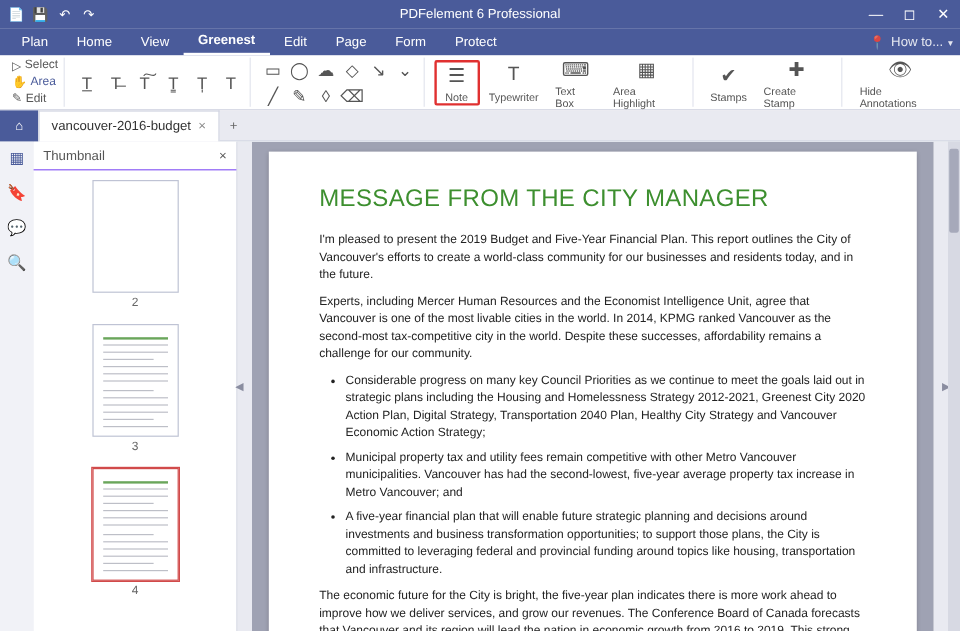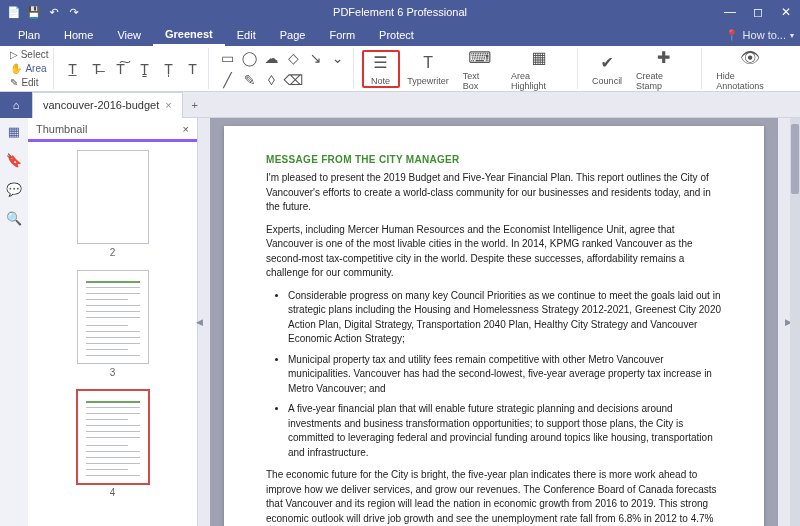--- a/index.html
+++ b/index.html
@@ -40,37 +40,37 @@
 .tabstrip .tab .x { color: #888; cursor: pointer; }
 .tabstrip .plus { width: 24px; height: 26px; display: flex; align-items: center; justify-content: center; color: #666; cursor: pointer; }
 
 
 .workspace { display: flex; height: calc(526px - 24px - 22px - 46px - 26px); background: #e9eaf1; }
 .sidebar { width: 28px; background: #f1f2f7; display: flex; flex-direction: column; align-items: center; padding-top: 6px; gap: 14px; color: #777; }
 .sidebar span { cursor: pointer; font-size: 13px; }
 .sidebar span.active { color: #4a5b9a; }
 
 .thumbpanel { width: 170px; background: #fff; border-right: 1px solid #d0d3e0; display: flex; flex-direction: column; }
-.thumbpanel .hdr { height: 24px; display: flex; align-items: center; justify-content: space-between; padding: 0 8px; font-size: 11px; color: #555; border-bottom: 3px solid #8b5cf6; }
+.thumbpanel .hdr { height: 24px; display: flex; align-items: center; justify-content: space-between; padding: 0 8px; font-size: 11px; color: #555; border-bottom: 1px solid #8b5cf6; }
 .thumbpanel .list { flex: 1; overflow-y: auto; padding: 8px 0; display: flex; flex-direction: column; align-items: center; gap: 12px; }
 .thumb { display: flex; flex-direction: column; align-items: center; gap: 3px; }
 .thumb .pg { width: 72px; height: 94px; background: #fff; border: 1px solid #bfc3d4; position: relative; overflow: hidden; }
 .thumb.sel .pg { border: 1px solid #d14a4a; box-shadow: 0 0 0 1px #d14a4a; }
 .thumb .pg .ln { position: absolute; left: 8px; right: 8px; height: 1px; background: #bdbfc7; }
 .thumb .pg .gt { background: #6aa65b; height: 2px; }
 .thumb .num { font-size: 10px; color: #666; }
 
 
 .docwrap { flex: 1; position: relative; display: flex; }
 .docwrap .gutter { width: 12px; background: #e9eaf1; position: relative; }
 .docwrap .hcarets { position: absolute; top: 50%; left: -2px; transform: translateY(-50%); color: #8a8da0; font-size: 9px; }
 .docwrap .hcarets.right { left: auto; right: -2px; }
 .docarea { flex: 1; background: #9fa2b3; padding: 8px 14px; overflow: auto; position: relative; }
 .page { background: #fff; box-shadow: 0 1px 4px rgba(0,0,0,.25); padding: 28px 42px 20px 42px; min-height: 420px; }
-.page h2 { color: #3d8f2f; font-size: 10px; font-weight: 700; letter-spacing: .3px; margin-bottom: 6px; }
+.page h2 { color: #3d8f2f; font-size: 20px; font-weight: 400; letter-spacing: .3px; margin-bottom: 16px; }
 .page p { font-size: 10px; line-height: 1.45; color: #222; margin-bottom: 8px; }
 .page ul { list-style: disc; padding-left: 22px; margin-bottom: 8px; }
 .page li { font-size: 10px; line-height: 1.45; color: #222; margin-bottom: 6px; }
 
 .scrollbar-v { width: 10px; background: #d7d9e3; position: relative; }
 .scrollbar-v .thumb { position: absolute; top: 6px; left: 1px; right: 1px; height: 70px; background: #a6a9ba; border-radius: 2px; }
 </style>
 </head>
 <body>
 
@@ -159,21 +159,21 @@
     </div>
     <div class="btn-lg">
       <div class="ic">▦</div>
       <div class="lbl">Area
 Highlight</div>
     </div>
   </div>
   <div class="group">
     <div class="btn-lg">
       <div class="ic">✔</div>
-      <div class="lbl">Council</div>
+      <div class="lbl">Stamps</div>
     </div>
     <div class="btn-lg">
       <div class="ic">✚</div>
       <div class="lbl">Create
 Stamp</div>
     </div>
   </div>
   <div class="group">
     <div class="btn-lg">
       <div class="ic">👁</div>

